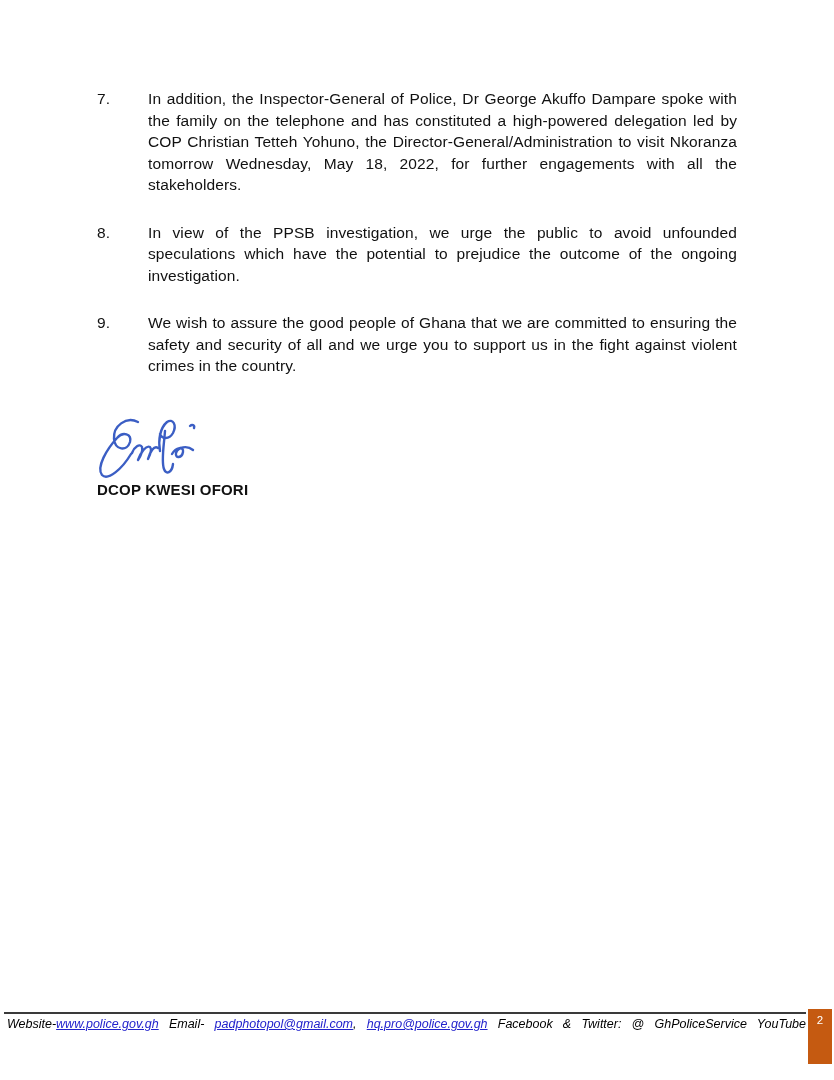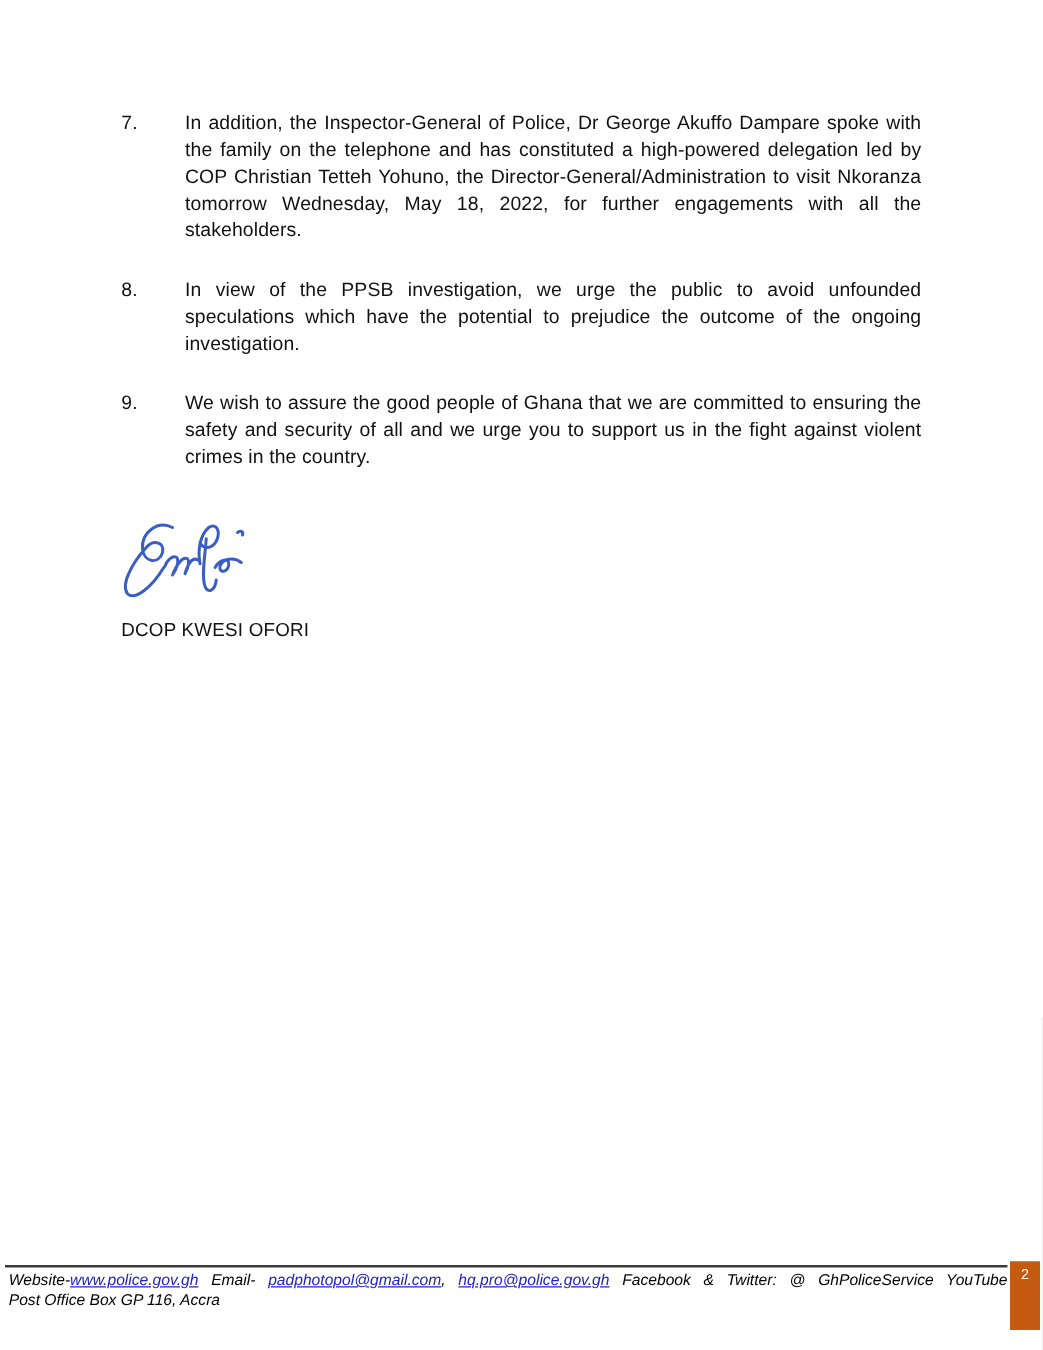--- a/index.html
+++ b/index.html
@@ -44,25 +44,24 @@
   .signature-wrap path {
     fill: none;
     stroke-width: 2.4;
     stroke-linecap: round;
     stroke-linejoin: round;
   }
   .signatory {
     position: absolute;
     left: 97px;
     top: 481px;
-    font-weight: normal;
+    font-weight: bold;
     font-size: 15px;
     line-height: 18.5px;
     letter-spacing: 0.2px;
-    margin-top: 15px;
   }
   .footer-rule {
     position: absolute;
     left: 4px;
     top: 1012px;
     width: 802px;
     border-top: 2px solid #3a3a3a;
   }
   .footer-text {
     position: absolute;
@@ -132,18 +131,17 @@
   </div>
 
   <div class="footer-rule"></div>
 
   <div class="footer-text">
     <div class="footer-line-justify"><span>Website-</span><span class="link" style="color: rgb(34, 34, 204);">www.police.gov.gh</span>
       <span>Email-</span>
       <span class="link" style="color: rgb(34, 34, 204);">padphotopol@gmail.com</span><span>,</span>
       <span class="link" style="color: rgb(34, 34, 204);">hq.pro@police.gov.gh</span>
       <span>Facebook &amp; Twitter: @ GhPoliceService YouTube</span></div>
-    <div>Post Office Box GP 116, Accra</div>
   </div>
 
   <div class="page-number-box" style="background-color: rgb(197, 90, 17);">2</div>
 
 </div>
 
 </body></html>

